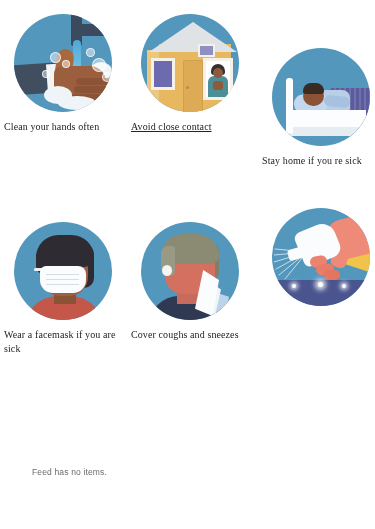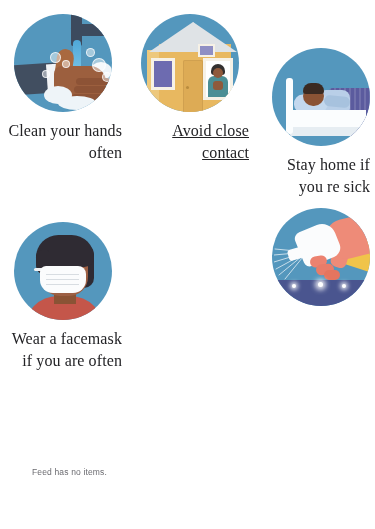--- a/index.html
+++ b/index.html
@@ -32,22 +32,22 @@
     position: relative;
     width: 98px;
     height: 98px;
     border-radius: 50%;
     overflow: hidden;
     background: #5497bd;
   }
   .caption {
     margin-top: 8px;
     width: 118px;
-    text-align: right;
-    font-size: 16px;
+    text-align: left;
+    font-size: 10px;
     line-height: 1.35;
     color: #232326;
     letter-spacing: .1px;
   }
 
   
   #tile-handwash   { left: 14px;  top: 14px;  }
   #tile-handwash .caption   { margin-left: -10px; }
   #tile-distance   { left: 141px; top: 14px;  }
   #tile-distance .caption   { margin-left: -10px; text-decoration: underline; }
@@ -426,23 +426,38 @@
       <div class="layer fm-head"></div>
       <div class="layer fm-ear"></div>
       <div class="layer fm-hair"></div>
       <div class="layer fm-hair-side"></div>
       <div class="layer fm-strap"></div>
       <div class="layer fm-mask"></div>
       <div class="layer fm-mask-line fm-ml1"></div>
       <div class="layer fm-mask-line fm-ml2"></div>
       <div class="layer fm-mask-line fm-ml3"></div>
     </div>
-    <div class="caption">Wear a facemask if you are often</div>
-  </div>
-
+    <div class="caption">Wear a facemask if you are sick</div>
+  </div>
+
+  <div class="tile" id="tile-cough">
+    <div class="badge">
+      <div class="layer cg-shoulders"></div>
+      <div class="layer cg-neck"></div>
+      <div class="layer cg-hair-back"></div>
+      <div class="layer cg-head"></div>
+      <div class="layer cg-hair"></div>
+      <div class="layer cg-hair-side"></div>
+      <div class="layer cg-ear"></div>
+      <div class="layer cg-tissue-fold"></div>
+      <div class="layer cg-tissue-edge"></div>
+      <div class="layer cg-tissue-main"></div>
+    </div>
+    <div class="caption">Cover coughs and sneezes</div>
+  </div>
 
   <div class="tile" id="tile-disinfect">
     <div class="badge">
       <div class="layer df-surface"></div>
       <svg class="layer df-spray-fan" viewBox="0 0 34 32">
         <g stroke="#ffffff" stroke-width="0.9" opacity="0.75" stroke-linecap="round">
           <line x1="33" y1="4" x2="1" y2="1"></line>
           <line x1="33" y1="4" x2="0" y2="7"></line>
           <line x1="33" y1="4" x2="0" y2="14"></line>
           <line x1="33" y1="4" x2="2" y2="21"></line>

